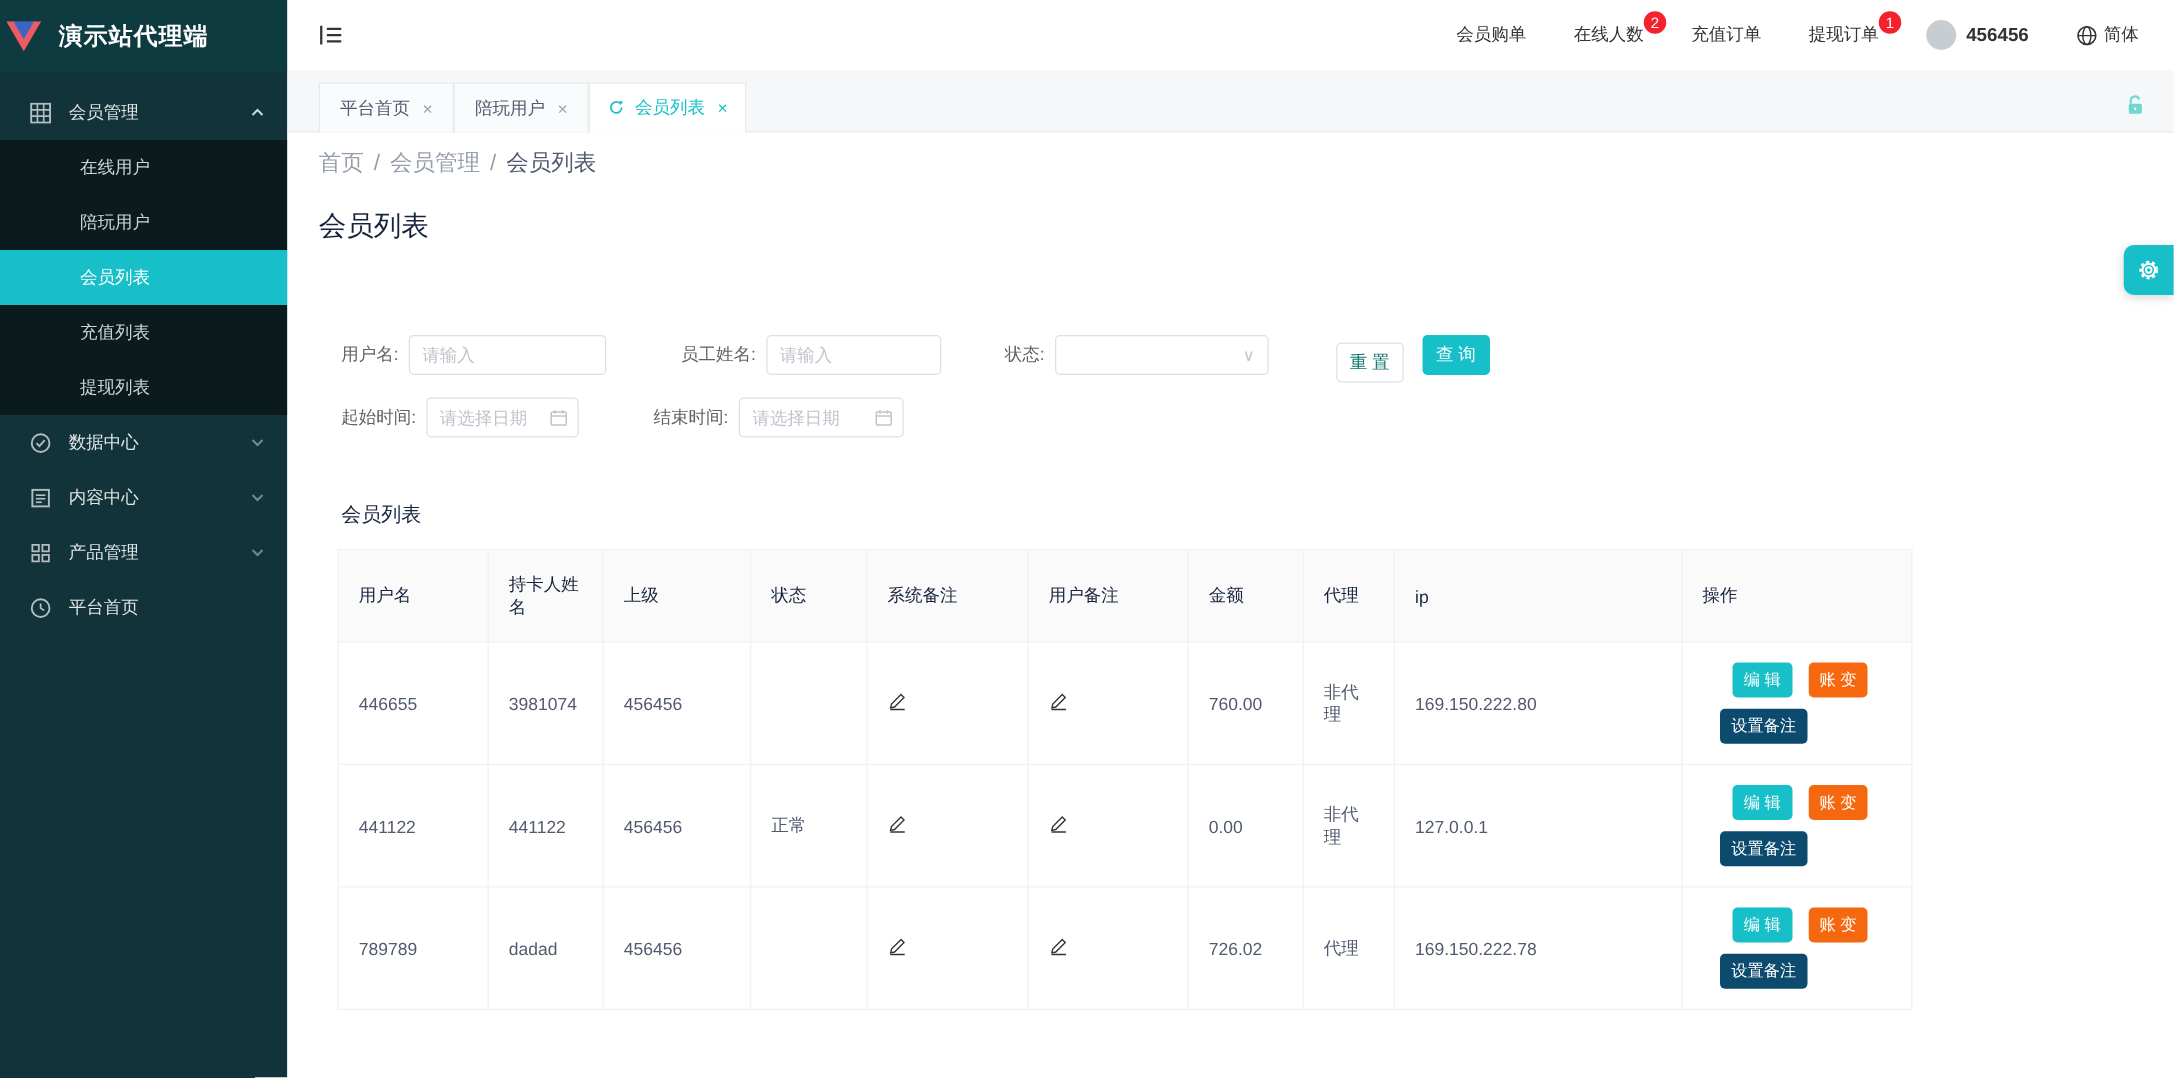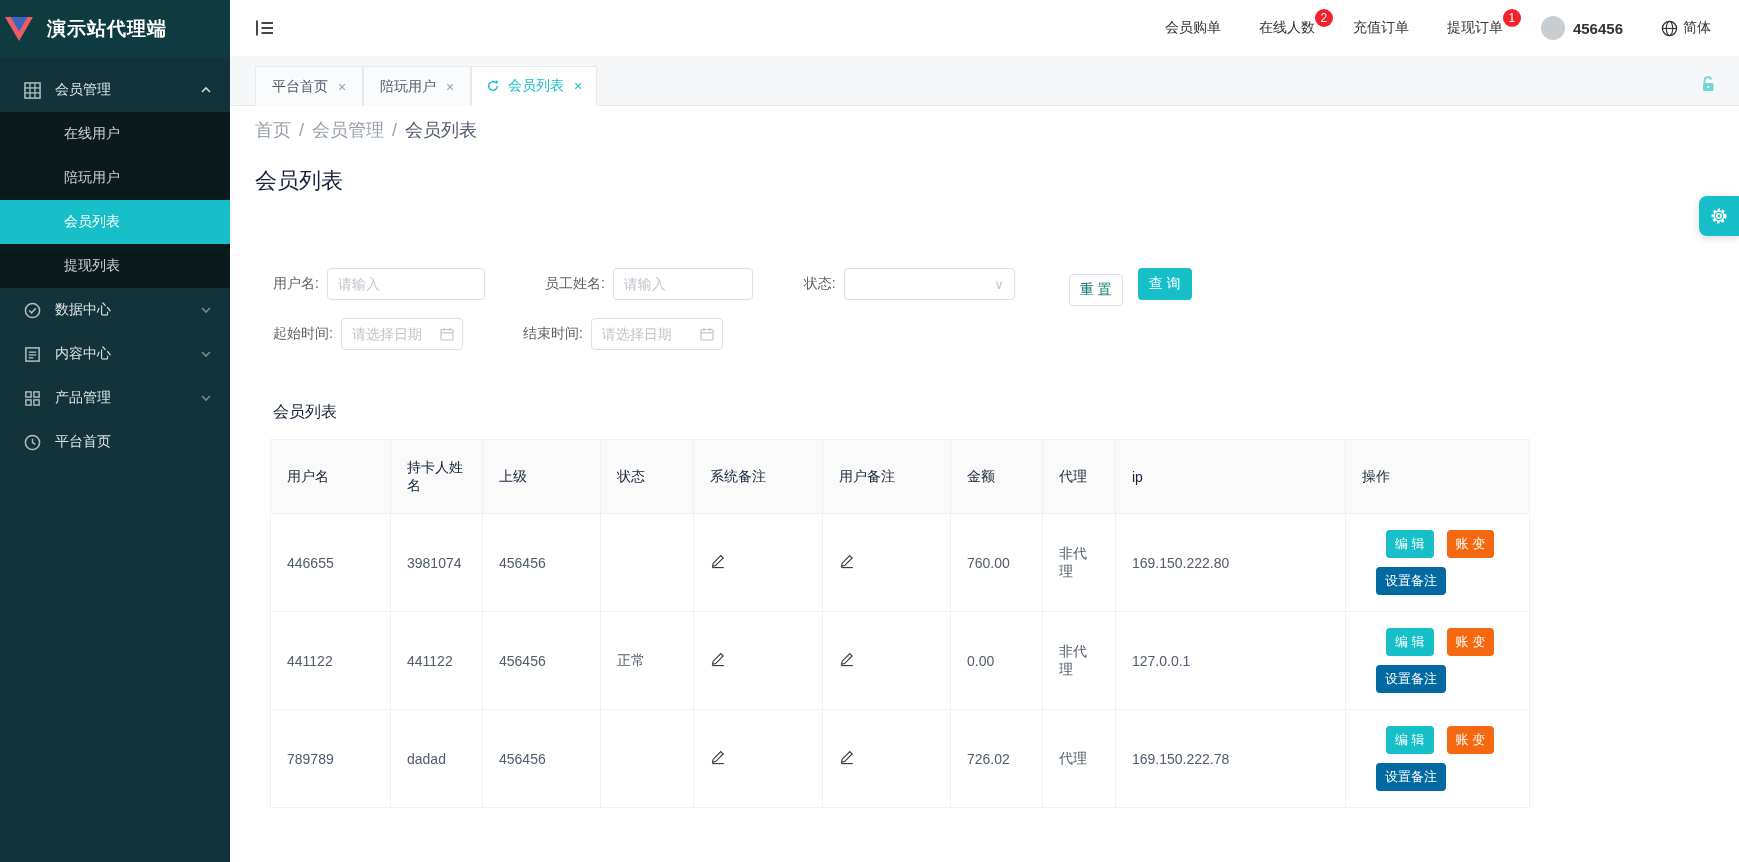--- a/index.html
+++ b/index.html
@@ -73,21 +73,21 @@
   .tbl-wrap { margin:16px 0 0 15px; width:1259px; }
   table.member { width:100%; border-collapse:collapse; table-layout:fixed; }
   table.member th, table.member td { border:1px solid #f0f1f4; font-size:14px; text-align:left; padding:8px 16px; vertical-align:middle; }
   table.member th { background:#fafafa; color:#17233d; font-weight:500; height:74px; }
   table.member td { height:98px; color:#515a6e; }
   .pencil { display:inline-block; cursor:pointer; }
   .pencil svg { width:16px; height:16px; }
   .act-btn { display:inline-block; border:none; border-radius:4px; color:#fff; font-size:13px; padding:5px 9px; cursor:pointer; font-family:"Liberation Sans",sans-serif; white-space:nowrap;margin-left:24px; }
   .act-edit { background:#17c0c9; }
   .act-balance { background:#f5680f; margin-left:9px; }
-  .act-remark { background:#0369a1; margin-top:9px; margin-left:14px; }
+  .act-remark { background:#0c4a6e; margin-top:9px; margin-left:14px; }
 
   
   .gear-fab { position:absolute; right:0; top:196px; width:40px; height:40px; background:#17c0c9; border-radius:8px 0 0 8px; display:flex; align-items:center; justify-content:center; cursor:pointer; box-shadow:0 2px 8px rgba(0,0,0,.15); }
 </style>
 </head>
 <body>
 
 <aside class="sidebar">
   <div class="logo">
     <svg class="logo-mark" viewBox="0 0 28 24">
@@ -115,20 +115,23 @@
 
     <div class="submenu">
       <div class="sub-item">
         <span>在线用户</span>
       </div>
       <div class="sub-item">
         <span>陪玩用户</span>
       </div>
       <div class="sub-item active">
         <span>会员列表</span>
+      </div>
+      <div class="sub-item">
+        <span>充值列表</span>
       </div>
       <div class="sub-item">
         <span>提现列表</span>
       </div>
     </div>
 
     <div class="menu-item">
       <svg class="m-icon" viewBox="0 0 18 18">
         <circle cx="9" cy="9" r="7.5" fill="none" stroke="#cfd6d7" stroke-width="1.6"></circle>
         <polyline points="5.5,9 8,11.5 12.5,6.5" fill="none" stroke="#cfd6d7" stroke-width="1.6"></polyline>

